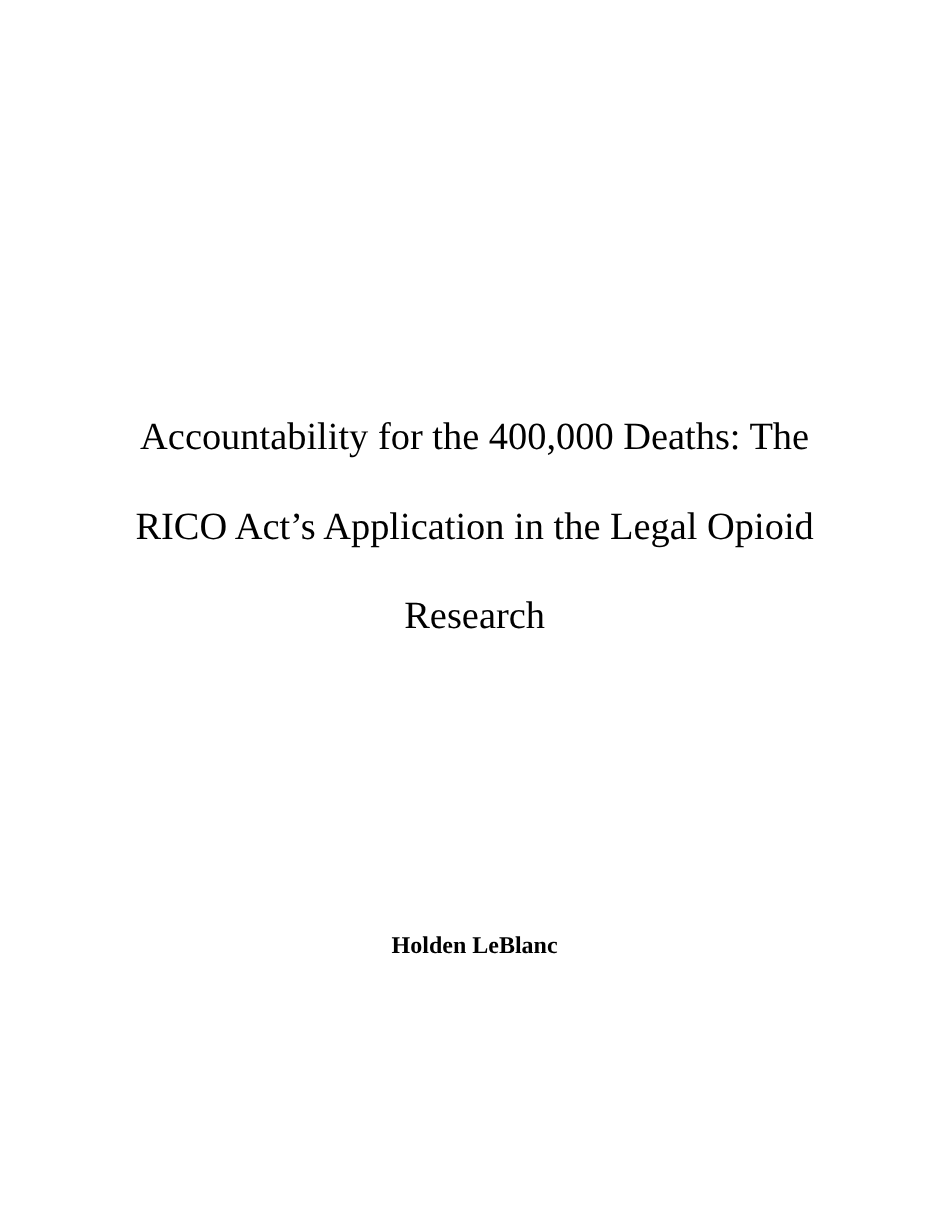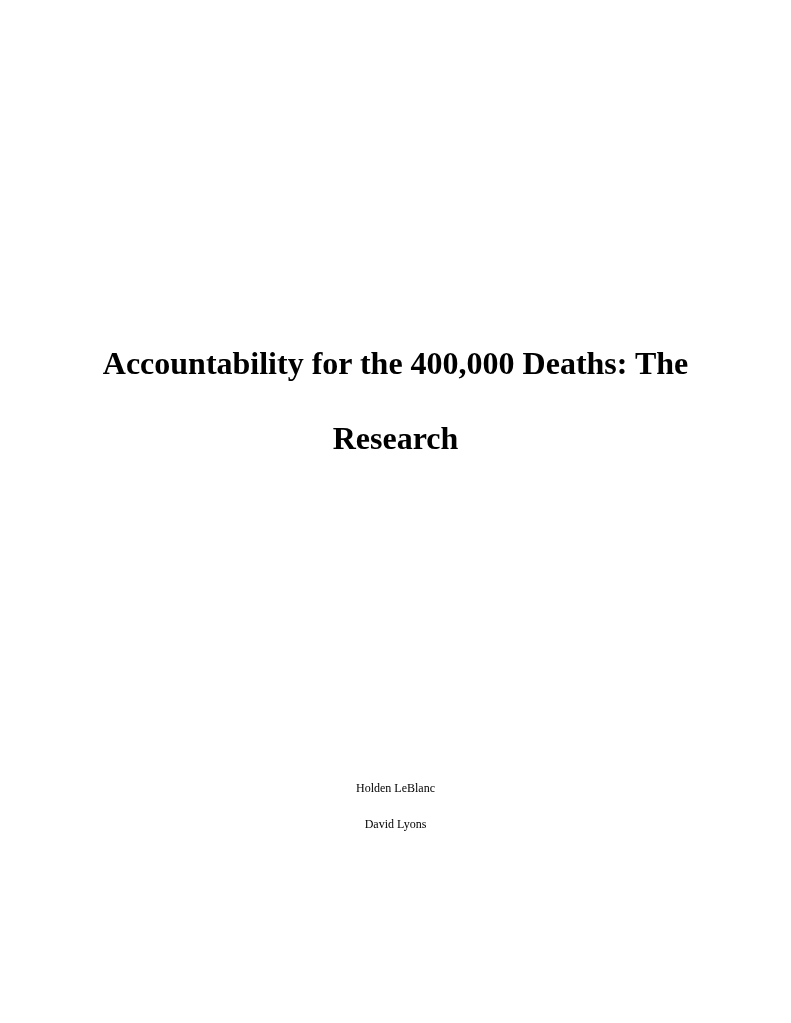--- a/index.html
+++ b/index.html
@@ -22,41 +22,41 @@
       overflow: hidden;
     }
     .title-block {
       position: absolute;
       top: 326px;
       left: 0;
       width: 100%;
       text-align: center;
       font-size: 32px;
       line-height: 74.6px;
-      font-weight: 700;
+      font-weight: 400;
     }
     .byline-block {
       position: absolute;
       top: 770px;
       left: 0;
       width: 100%;
       text-align: center;
-      font-size: 12px;
+      font-size: 20px;
       line-height: 36.2px;
-      font-weight: 400;
+      font-weight: 700;
     }
   </style>
 </head>
 <body>
 
 <div class="page">
 
   <div class="title-block">
     <div class="title-line">Accountability for the 400,000 Deaths: The</div>
+    <div class="title-line">RICO Act’s Application in the Legal Opioid</div>
     <div class="title-line">Research</div>
   </div>
 
   <div class="byline-block">
     <div class="byline-line">Holden LeBlanc</div>
-    <div class="byline-line">David Lyons</div>
   </div>
 
 </div>
 
 </body></html>

